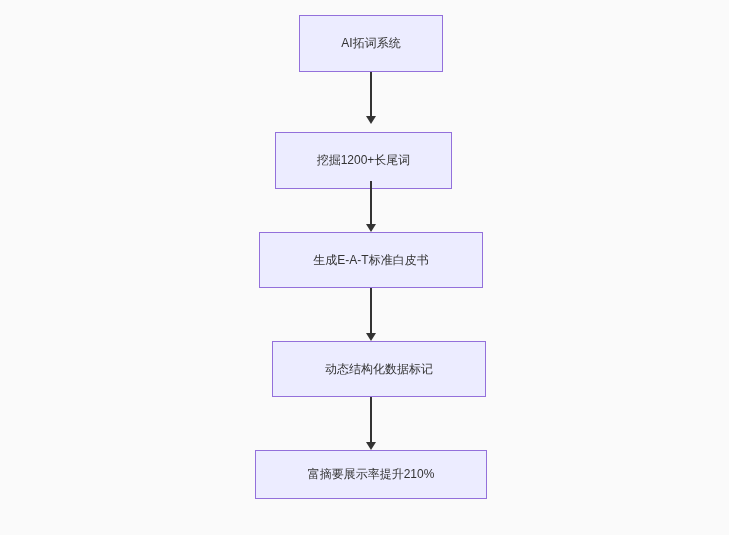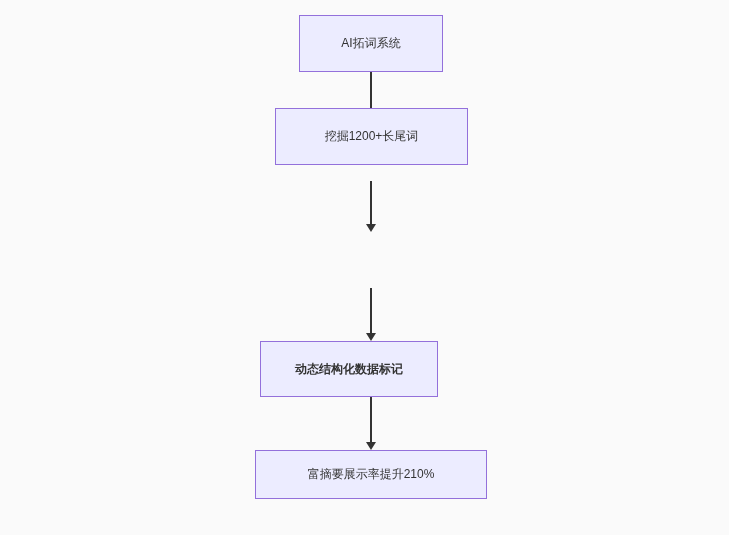--- a/index.html
+++ b/index.html
@@ -60,36 +60,39 @@
 
   <div class="node" style="left:299px; top:15px; width:144px; height:57px;">
     <span>AI拓词系统</span>
   </div>
 
   <div class="edge" style="left:366px; top:72px; height:52px;">
     <div class="line"></div>
     <div class="head"></div>
   </div>
 
-  <div class="node" style="left:275px; top:108px; width:193px; height:57px;">
+  <div class="node" style="left:275px; top:132px; width:177px; height:57px;">
     <span>挖掘1200+长尾词</span>
   </div>
 
   <div class="edge" style="left:366px; top:181px; height:51px;">
     <div class="line"></div>
     <div class="head"></div>
   </div>
 
+  <div class="node" style="left:259px; top:232px; width:224px; height:56px;">
+    <span>生成E-A-T标准白皮书</span>
+  </div>
 
   <div class="edge" style="left:366px; top:288px; height:53px;">
     <div class="line"></div>
     <div class="head"></div>
   </div>
 
-  <div class="node" style="left:260px; top:341px; width:178px; height:56px;font-weight:bold;">
+  <div class="node" style="left:272px; top:341px; width:214px; height:56px;">
     <span>动态结构化数据标记</span>
   </div>
 
   <div class="edge" style="left:366px; top:397px; height:53px;">
     <div class="line"></div>
     <div class="head"></div>
   </div>
 
   <div class="node" style="left:255px; top:450px; width:232px; height:49px;">
     <span>富摘要展示率提升210%</span>

